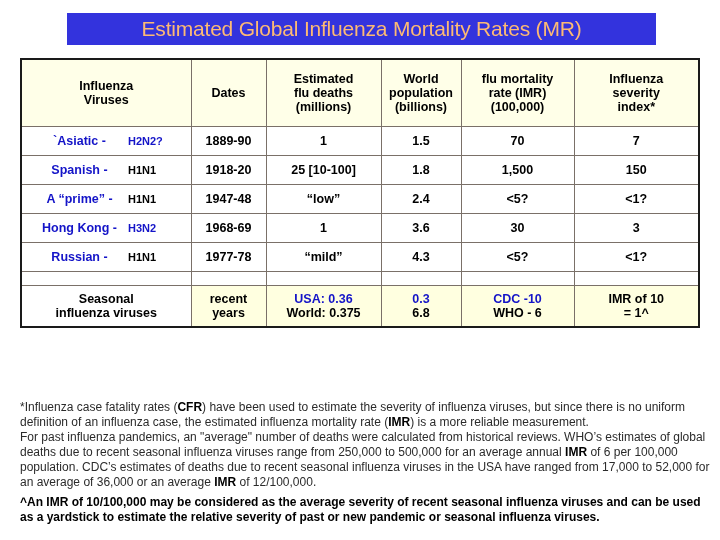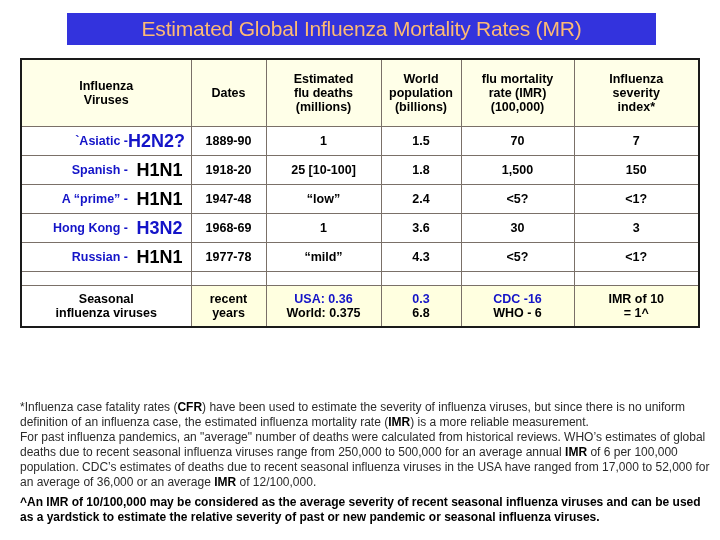--- a/index.html
+++ b/index.html
@@ -87,30 +87,30 @@
   }
   .virus-inner {
     display: flex;
     align-items: center;
     padding: 0 6px 0 7px;
     box-sizing: border-box;
     width: 100%;
   }
   .virus-name {
     color: #1414c8;
-    text-align: right;
+    text-align: center;
     flex: 0 0 97px;
     white-space: nowrap;
     font-size: 12.5px;
   }
   .virus-sub {
     flex: 1 1 auto;
-    text-align: right;
+    text-align: left;
     white-space: nowrap;
-    font-size: 18px;
+    font-size: 11px;
   }
   .virus-sub.blue { color: #1414c8; }
   .virus-sub.black { color: #000000; }
 
   
   tr.spacer-row td {
     height: 13px;
     background: #ffffff;
     border-left: 1px solid #7a7068;
     border-right: 1px solid #7a7068;
@@ -286,21 +286,21 @@
         </td>
         <td>
           <span class="ln-blue">USA:   0.36</span>
           <span class="ln-black">World: 0.375</span>
         </td>
         <td>
           <span class="ln-blue">0.3</span>
           <span class="ln-black">6.8</span>
         </td>
         <td>
-          <span class="ln-blue">CDC -16</span>
+          <span class="ln-blue">CDC -10</span>
           <span class="ln-black">WHO - 6</span>
         </td>
         <td>
           <span class="ln-black">IMR of 10</span>
           <span class="ln-black">= 1^</span>
         </td>
       </tr>
     </tbody>
 </table>
 

